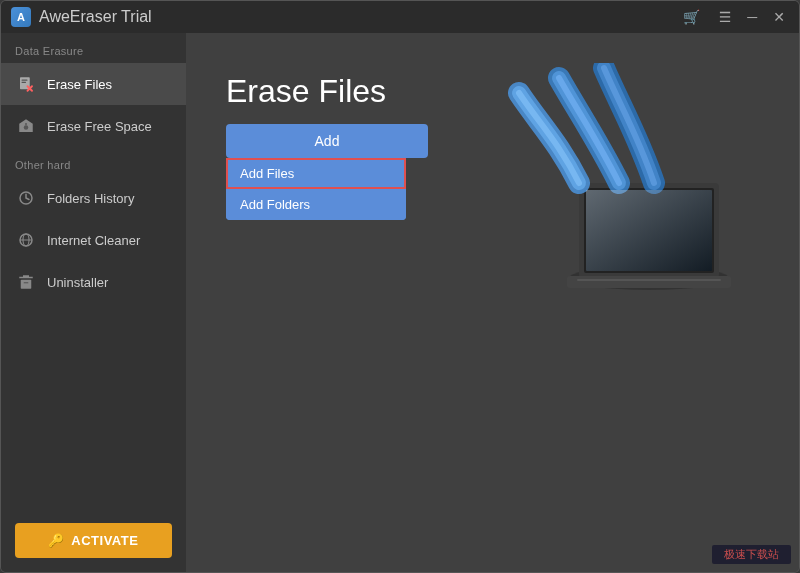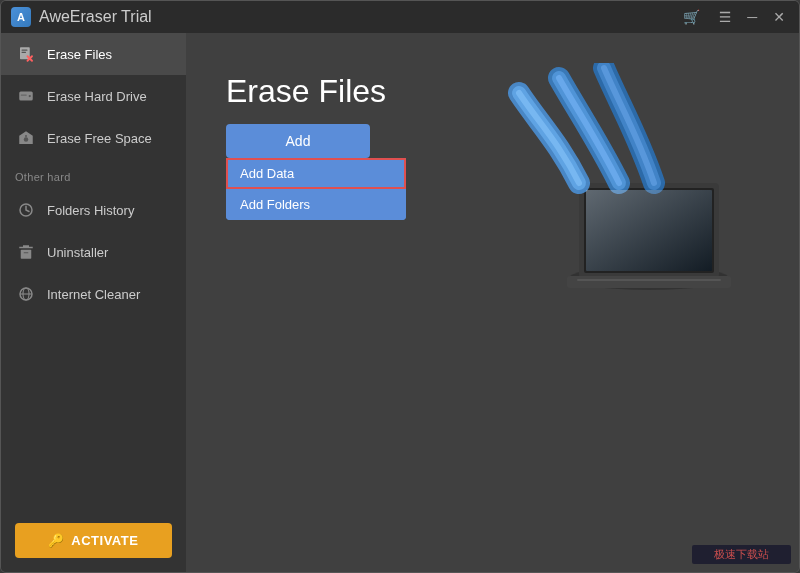--- a/index.html
+++ b/index.html
@@ -163,21 +163,21 @@
       position: relative;
       display: inline-block;
     }
 
     .add-btn {
       background: #5b8dd9;
       color: #fff;
       border: none;
       border-radius: 4px;
       padding: 9px 0;
-      width: 144px;
+      width: 202px;
       font-size: 14px;
       cursor: pointer;
       display: block;
       text-align: center;
     }
 
     .dropdown-menu {
       position: absolute;
       top: 100%;
       left: 0;
@@ -217,21 +217,21 @@
     }
 
     
     .watermark {
       position: absolute;
       bottom: 8px;
       right: 8px;
       color: #e05050;
       font-size: 11px;
       background: #1a1a2e;
-      padding: 2px 22px;
+      padding: 2px 12px;
       border-radius: 2px;
       opacity: 0.85;
       margin-left: 28px;
     }
   </style>
 </head>
 <body>
 
 <div class="app-window">
 
@@ -243,44 +243,35 @@
       <span class="title-bar-btn">☰</span>
       <span class="title-bar-btn">─</span>
       <span class="title-bar-btn close">✕</span>
     </div>
   </div>
 
   <div class="app-body">
 
     <div class="sidebar">
 
+      <div class="sidebar-section-label">Data Erasure</div>
 
       <div class="sidebar-item active">
         <div class="sidebar-item-icon">
           <svg viewBox="0 0 24 24" fill="none">
             <rect x="4" y="3" width="13" height="16" rx="1" fill="#aaa"></rect>
             <rect x="6" y="6" width="8" height="1.5" rx="0.5" fill="#555"></rect>
             <rect x="6" y="9" width="6" height="1.5" rx="0.5" fill="#555"></rect>
             <line x1="14" y1="15" x2="20" y2="21" stroke="#ff6060" stroke-width="2.5" stroke-linecap="round"></line>
             <line x1="20" y1="15" x2="14" y2="21" stroke="#ff6060" stroke-width="2.5" stroke-linecap="round"></line>
           </svg>
         </div>
         <span>Erase Files</span>
       </div>
 
-      <div class="sidebar-item">
-        <div class="sidebar-item-icon">
-          <svg viewBox="0 0 24 24" fill="none">
-            <rect x="3" y="6" width="18" height="12" rx="2" fill="#888"></rect>
-            <circle cx="17" cy="12" r="1.5" fill="#555"></circle>
-            <rect x="5" y="10" width="8" height="1.5" rx="0.5" fill="#666"></rect>
-          </svg>
-        </div>
-        <span>Erase Hard Drive</span>
-      </div>
 
       <div class="sidebar-item">
         <div class="sidebar-item-icon">
           <svg viewBox="0 0 24 24" fill="none">
             <path d="M12 3 L21 9 L21 20 L3 20 L3 9 Z" fill="#888"></path>
             <circle cx="12" cy="14" r="3" fill="#555"></circle>
             <rect x="11" y="8" width="2" height="3" fill="#555"></rect>
           </svg>
         </div>
         <span>Erase Free Space</span>
@@ -294,55 +285,55 @@
             <circle cx="12" cy="12" r="8" stroke="#888" stroke-width="2" fill="none"></circle>
             <polyline points="12,7 12,12 16,14" stroke="#888" stroke-width="2" stroke-linecap="round"></polyline>
           </svg>
         </div>
         <span>Folders History</span>
       </div>
 
       <div class="sidebar-item">
         <div class="sidebar-item-icon">
           <svg viewBox="0 0 24 24" fill="none">
+            <circle cx="12" cy="12" r="8" stroke="#888" stroke-width="2" fill="none"></circle>
+            <ellipse cx="12" cy="12" rx="4" ry="8" stroke="#888" stroke-width="1.5" fill="none"></ellipse>
+            <line x1="4" y1="12" x2="20" y2="12" stroke="#888" stroke-width="1.5"></line>
+          </svg>
+        </div>
+        <span>Internet Cleaner</span>
+      </div>
+
+      <div class="sidebar-item">
+        <div class="sidebar-item-icon">
+          <svg viewBox="0 0 24 24" fill="none">
             <path d="M8 3 L8 5 L3 5 L3 7 L21 7 L21 5 L16 5 L16 3 Z" fill="#888"></path>
             <rect x="5" y="9" width="14" height="12" rx="1" fill="#888"></rect>
             <line x1="9" y1="13" x2="15" y2="13" stroke="#555" stroke-width="1.5"></line>
           </svg>
         </div>
         <span>Uninstaller</span>
-      </div>
-
-      <div class="sidebar-item">
-        <div class="sidebar-item-icon">
-          <svg viewBox="0 0 24 24" fill="none">
-            <circle cx="12" cy="12" r="8" stroke="#888" stroke-width="2" fill="none"></circle>
-            <ellipse cx="12" cy="12" rx="4" ry="8" stroke="#888" stroke-width="1.5" fill="none"></ellipse>
-            <line x1="4" y1="12" x2="20" y2="12" stroke="#888" stroke-width="1.5"></line>
-          </svg>
-        </div>
-        <span>Internet Cleaner</span>
       </div>
 
       <div class="sidebar-spacer"></div>
 
       <button class="activate-btn">
         <span>🔑</span>
         <span>ACTIVATE</span>
       </button>
     </div>
 
     <div class="main-content">
 
       <h1 class="main-title">Erase Files</h1>
 
       <div class="add-button-container">
         <button class="add-btn">Add</button>
         <div class="dropdown-menu">
-          <div class="dropdown-item highlighted">Add Data</div>
+          <div class="dropdown-item highlighted">Add Files</div>
           <div class="dropdown-item">Add Folders</div>
         </div>
       </div>
 
       
       <div class="illustration">
         <svg class="laptop-svg" viewBox="0 0 280 260" xmlns="http://www.w3.org/2000/svg">
 
           <ellipse cx="160" cy="215" rx="80" ry="12" fill="#2a2a2a" opacity="0.6"></ellipse>
 

